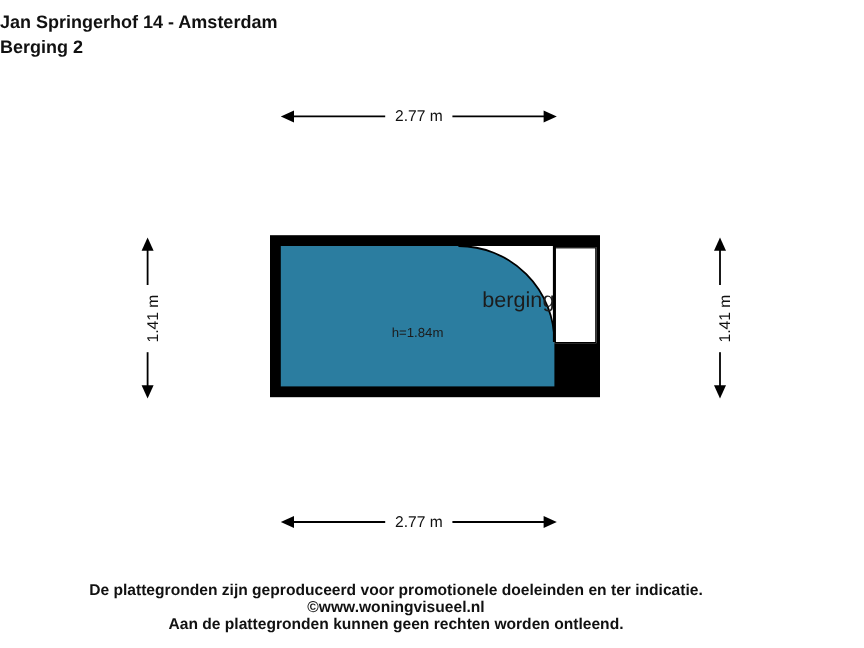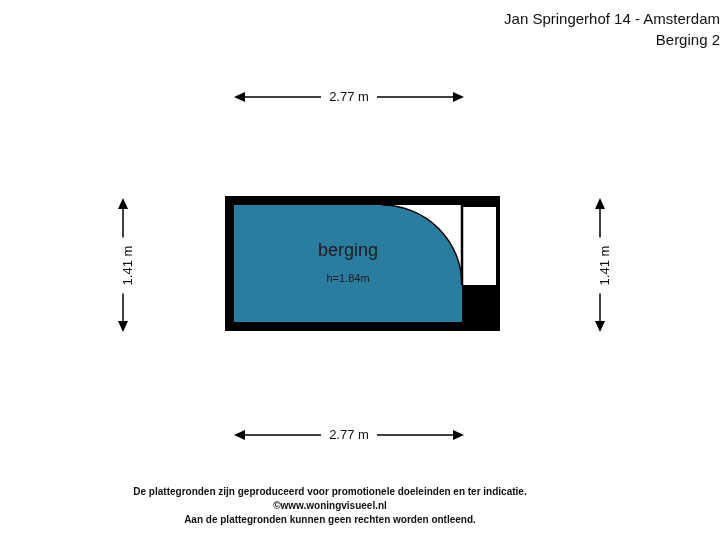--- a/index.html
+++ b/index.html
@@ -4,62 +4,62 @@
 <style>
   html,body{margin:0;padding:0;}
   body{
     width:720px;height:540px;background:#ffffff;
     font-family:"Liberation Sans", sans-serif;
     position:relative;overflow:hidden;color:#000;
   }
   .page{position:absolute;left:0;top:0;width:720px;height:540px;background:#fff;}
 
   .title{
-    position:absolute;left:0;top:8px;width:720px;text-align:right;
-    font-weight:normal;font-size:15px;line-height:21px;color:#111;
+    position:absolute;left:0;top:8px;width:720px;text-align:left;
+    font-weight:bold;font-size:15px;line-height:21px;color:#111;
   }
 
   .plan{
     position:absolute;left:225px;top:196px;width:275px;height:135px;
     background:#000;
   }
   .room-interior{
     position:absolute;left:9px;top:9px;width:228px;height:117px;
     background:#2b7da0;
   }
   .door-opening{
     position:absolute;left:237px;top:10px;width:35px;height:80px;
     background:#fff;border:1px solid #000;box-sizing:border-box;
   }
   .door-swing{
     position:absolute;left:0;top:0;width:275px;height:135px;pointer-events:none;
   }
 
   .room-label{
-    position:absolute;left:234px;top:240px;width:228px;text-align:center;
+    position:absolute;left:234px;top:240px;width:228px;text-align:right;
     color:#1c1c1c;font-size:18px;line-height:20px;
   }
   .room-height{
     position:absolute;left:234px;top:272px;width:228px;text-align:center;
     color:#1c1c1c;font-size:11px;
   }
 
   .dim-svg{position:absolute;}
   .dim-label{
     position:absolute;background:#fff;font-size:13px;color:#111;
     text-align:center;padding:1px 4px;white-space:nowrap;
   }
   .dim-label.h{width:48px;}
   .dim-label.v{
     width:48px;transform:rotate(-90deg);transform-origin:center center;
   }
 
   .footer{
     position:absolute;left:0;top:485px;width:660px;text-align:center;
-    font-size:10px;font-weight:bold;line-height:14px;color:#111;
+    font-size:13px;font-weight:bold;line-height:14px;color:#111;
   }
 </style>
 </head>
 <body>
 
 <div class="page" style="background: rgb(255, 255, 255);">
 
   <div class="title">
     <div>Jan Springerhof 14 - Amsterdam</div>
     <div>Berging 2</div>

